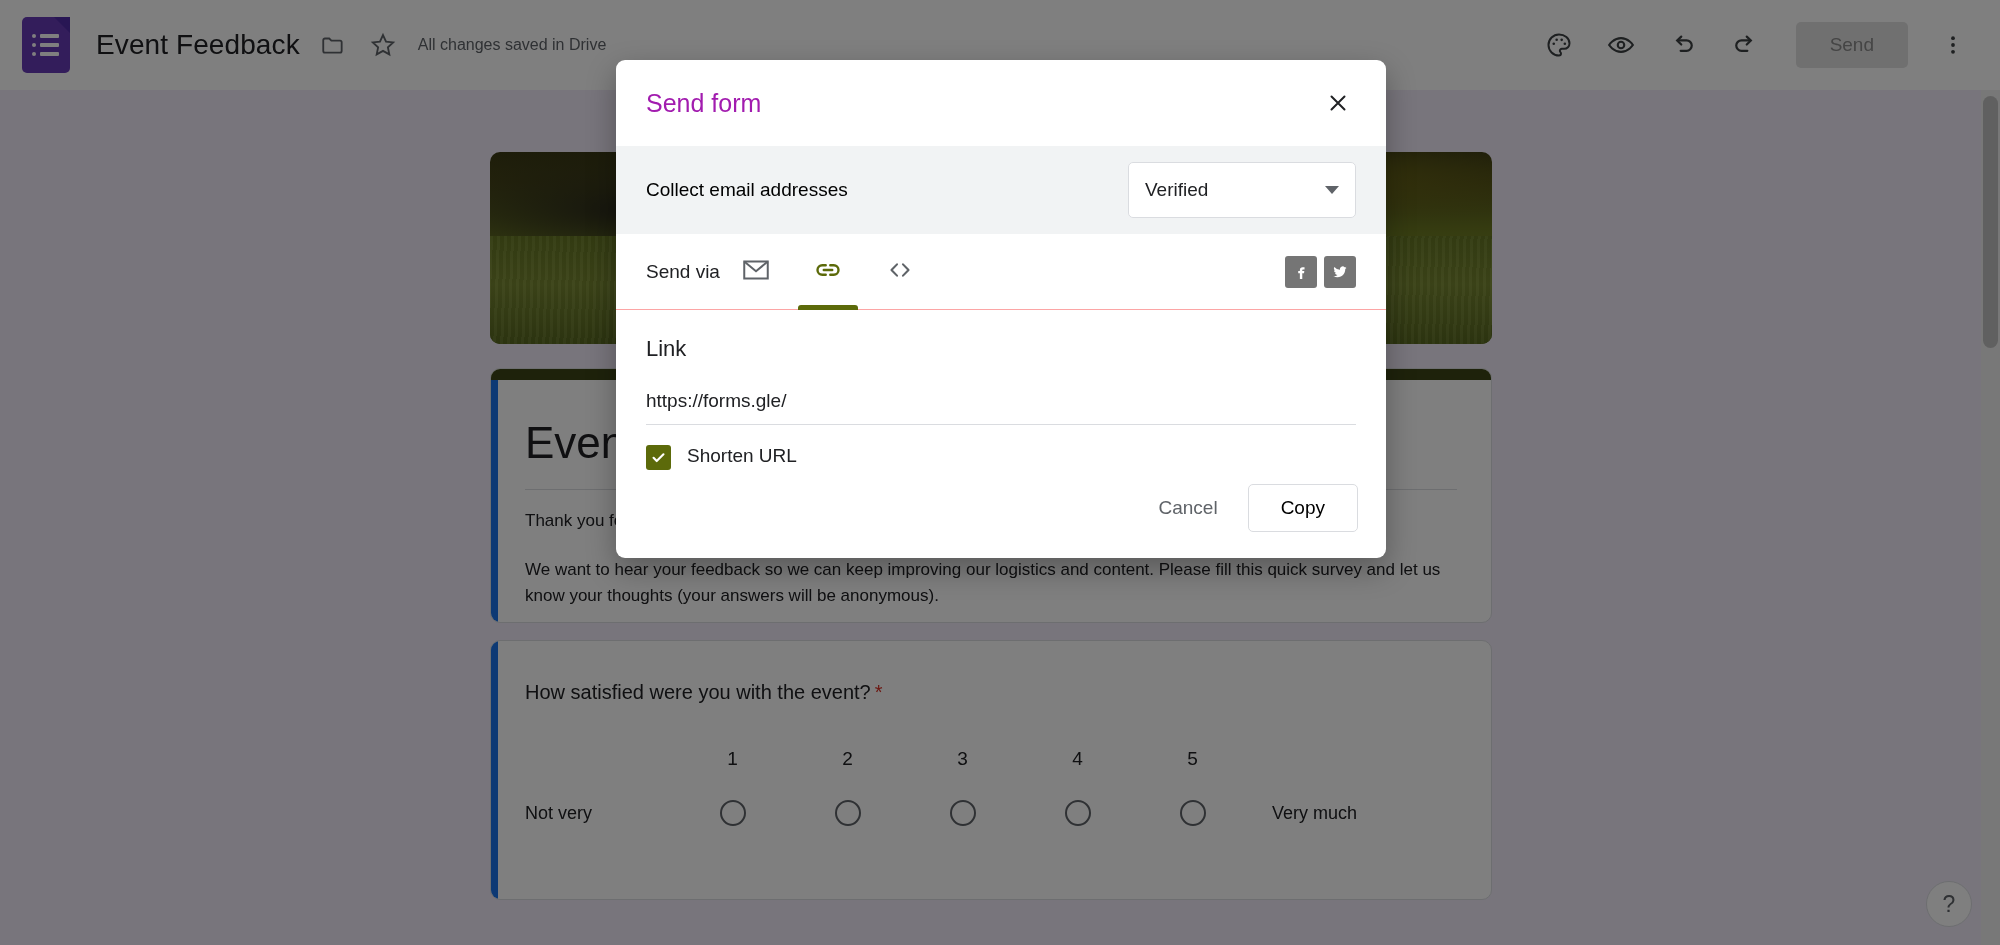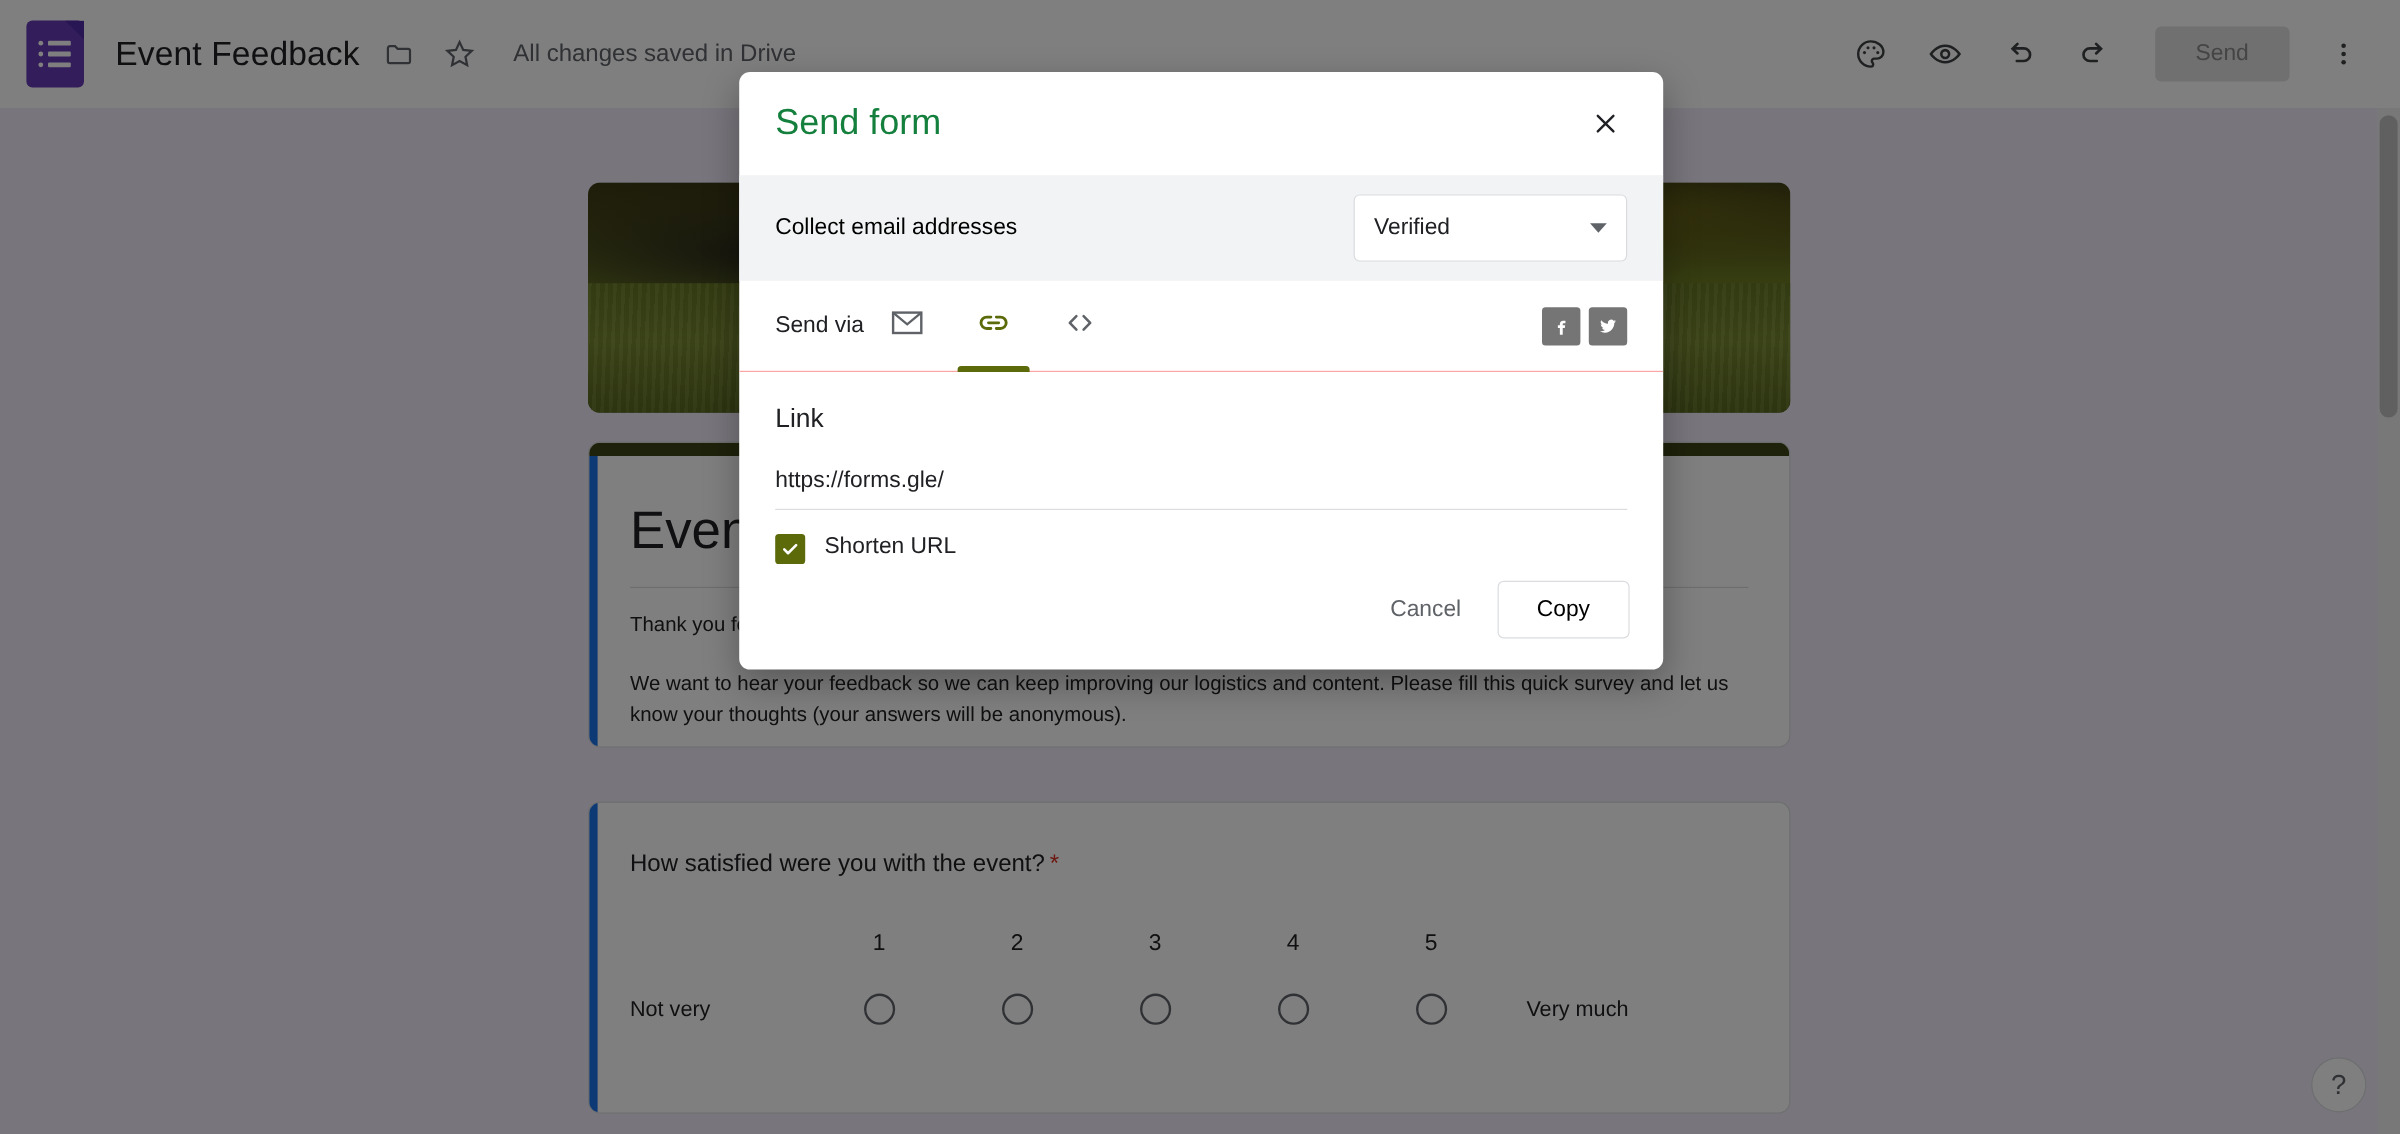--- a/index.html
+++ b/index.html
@@ -36,21 +36,21 @@
 
   #doc-title {
     margin-left: 26px; font-size: 28px; color:#202124; letter-spacing: 0.1px;
     white-space: nowrap;
   }
   .tb-icon {
     width:34px; height:34px; margin-left:16px; flex:none;
     display:flex; align-items:center; justify-content:center; color:#5f6368;
   }
   #save-status {
-    margin-left: 28px; font-size:20px; color:#5f6368; white-space:nowrap;text-align:right;
+    margin-left: 18px; font-size:16px; color:#5f6368; white-space:nowrap;text-align:right;
   }
   #topbar-right {
     margin-left:auto; display:flex; align-items:center; padding-right:20px; gap:8px;
   }
   .tr-icon {
     width:54px; height:54px; border-radius:50%;
     display:flex; align-items:center; justify-content:center; color:#3c4043;
   }
   #send-button {
     margin: 0 10px 0 16px; padding: 12px 34px; border-radius:5px;
@@ -83,21 +83,21 @@
     position:absolute; left:490px; background:#fff; border-radius:10px;
     border:1px solid #dadce0; overflow:hidden;
   }
   #header-card { top:278px; width:1002px; height:255px; }
   #header-card .accent-top {
     position:absolute; left:0; top:0; width:100%; height:11px; background:#3d4516;
   }
   #header-card .accent-left {
     position:absolute; left:0; top:11px; width:7px; bottom:0; background:#1a73e8;
   }
-  #q1-card { top:578px; width:1002px; height:260px; }
+  #q1-card { top:550px; width:1002px; height:260px; }
   #q1-card .accent-left {
     position:absolute; left:0; top:0; width:7px; bottom:0; background:#1a73e8;
   }
   .card-inner { padding: 34px 34px 0 34px; }
   #form-title {
     font-size: 44px; color:#202124; font-weight:400; line-height:1.1;
     padding: 16px 0 14px 0;
   }
   .hr { height:1px; background:#dadce0; margin: 8px 0 18px 0; }
   .desc { font-size:17px; color:#202124; line-height:1.55; }
@@ -136,21 +136,21 @@
   
   #dialog {
     position:absolute; left:616px; top:60px; width:770px;
     background:#ffffff; border-radius:9px; z-index:100;
     box-shadow: 0 11px 30px rgba(0,0,0,0.30);
     overflow:hidden;
   }
   #dialog-head {
     height:86px; display:flex; align-items:center; padding: 0 28px 0 30px;
   }
-  #dialog-title { font-size:30px; color:#15803d; font-weight:400; }
+  #dialog-title { font-size:25px; color:#a21caf; font-weight:400; }
   #dialog-close {
     margin-left:auto; width:40px; height:40px; display:flex;
     align-items:center; justify-content:center; color:#202124; font-size:28px;
     line-height:1;
   }
   #collect-row {
     background:#f1f3f4; display:flex; align-items:center;
     padding: 22px 30px; height:88px;
   }
   #collect-label { font-size:19px; color:#000000; }

